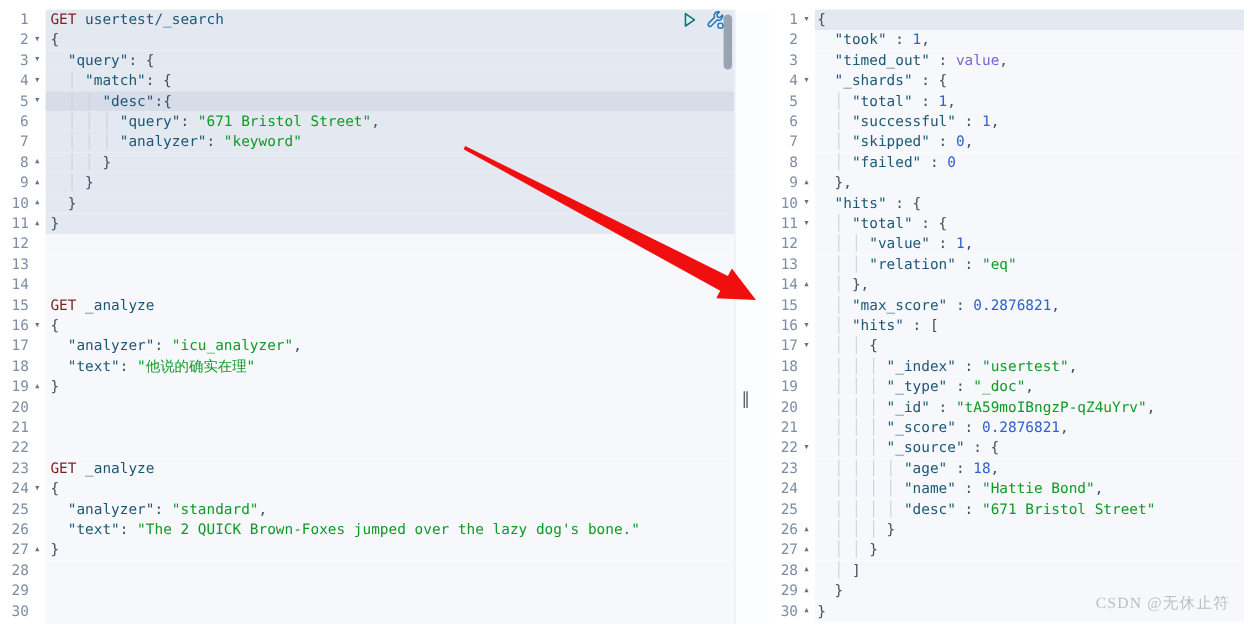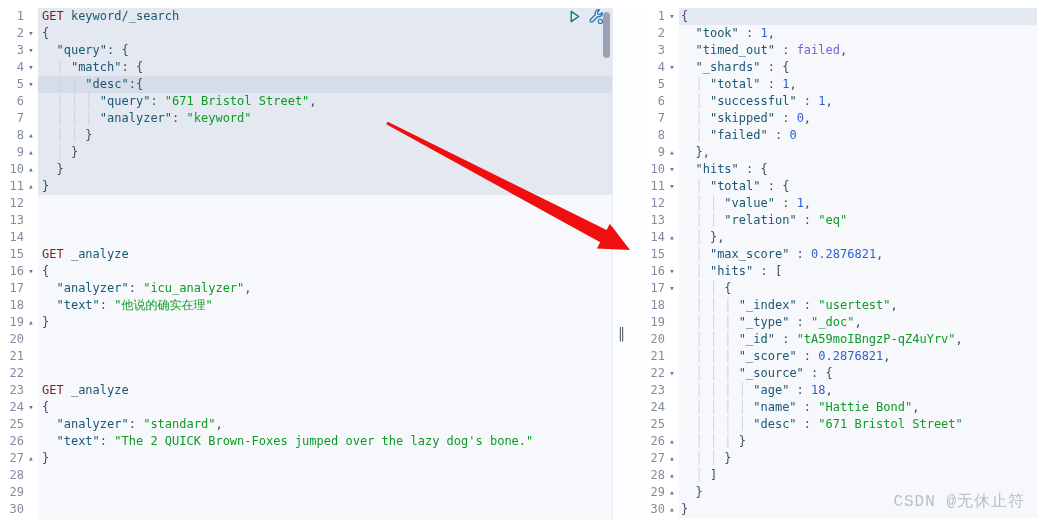--- a/index.html
+++ b/index.html
@@ -26,30 +26,30 @@
   .c-s{color:#0f9a26}
   .c-n{color:#2e5fd0}
   .c-b{color:#7b61d6}
   .c-p{color:#3f4d61}
   .c-g{color:#ccd3df}
   .toolbar{position:absolute;top:1px;left:565px;display:flex;gap:3px;align-items:center;z-index:6}
   .icon-btn{width:18px;height:18px;display:flex;align-items:center;justify-content:center;cursor:pointer;background:transparent;border:none;padding:0}
   .scroll-thumb{position:absolute;left:603px;top:4px;width:7px;height:46px;border-radius:4px;background:#9aa3b3;z-index:4}
   .splitter-handle{position:absolute;left:5px;top:318px;color:#5d6673;font-size:14px;line-height:14px;cursor:col-resize;font-family:"DejaVu Sans",sans-serif}
   .arrow-overlay{position:absolute;left:0;top:0;width:1037px;height:520px;pointer-events:none;z-index:10}
-  .watermark{position:absolute;right:12px;bottom:8px;color:#b9bec7;font-size:16px;font-family:Liberation Mono, monospace;letter-spacing:1px;z-index:3}
+  .watermark{position:absolute;right:12px;bottom:8px;color:#b9bec7;font-size:13px;font-family:Liberation Serif, serif;letter-spacing:1px;z-index:3}
 </style>
 </head>
 <body>
 
 <div class="console">
 
   <div class="pane pane-left">
     <div class="editor">
-        <div class="line hl"><span class="num">1</span><span class="fold"></span><span class="code"><span class="c-m">GET </span><span class="c-u">keyword/_search</span></span></div>
+        <div class="line hl"><span class="num">1</span><span class="fold"></span><span class="code"><span class="c-m">GET </span><span class="c-u">usertest/_search</span></span></div>
         <div class="line hl"><span class="num">2</span><span class="fold">▾</span><span class="code"><span class="c-p">{</span></span></div>
         <div class="line hl"><span class="num">3</span><span class="fold">▾</span><span class="code"><span class="c-p">  </span><span class="c-k">"query"</span><span class="c-p">: {</span></span></div>
         <div class="line hl"><span class="num">4</span><span class="fold">▾</span><span class="code"><span class="c-p">  </span><span class="c-g">│ </span><span class="c-k">"match"</span><span class="c-p">: {</span></span></div>
         <div class="line hl cur"><span class="num">5</span><span class="fold">▾</span><span class="code"><span class="c-p">  </span><span class="c-g">│ │ </span><span class="c-k">"desc"</span><span class="c-p">:{</span></span></div>
         <div class="line hl"><span class="num">6</span><span class="fold"></span><span class="code"><span class="c-p">  </span><span class="c-g">│ │ │ </span><span class="c-k">"query"</span><span class="c-p">: </span><span class="c-s">"671 Bristol Street"</span><span class="c-p">,</span></span></div>
         <div class="line hl"><span class="num">7</span><span class="fold"></span><span class="code"><span class="c-p">  </span><span class="c-g">│ │ │ </span><span class="c-k">"analyzer"</span><span class="c-p">: </span><span class="c-s">"keyword"</span></span></div>
         <div class="line hl"><span class="num">8</span><span class="fold">▴</span><span class="code"><span class="c-p">  </span><span class="c-g">│ │ </span><span class="c-p">}</span></span></div>
         <div class="line hl"><span class="num">9</span><span class="fold">▴</span><span class="code"><span class="c-p">  </span><span class="c-g">│ </span><span class="c-p">}</span></span></div>
         <div class="line hl"><span class="num">10</span><span class="fold">▴</span><span class="code"><span class="c-p">  }</span></span></div>
         <div class="line hl"><span class="num">11</span><span class="fold">▴</span><span class="code"><span class="c-p">}</span></span></div>
@@ -95,21 +95,21 @@
   </div>
 
   <div class="divider">
     <div class="splitter-handle">‖</div>
   </div>
 
   <div class="pane pane-right">
     <div class="editor">
         <div class="line hl"><span class="num">1</span><span class="fold">▾</span><span class="code"><span class="c-p">{</span></span></div>
         <div class="line"><span class="num">2</span><span class="fold"></span><span class="code"><span class="c-p">  </span><span class="c-k">"took"</span><span class="c-p"> : </span><span class="c-n">1</span><span class="c-p">,</span></span></div>
-        <div class="line"><span class="num">3</span><span class="fold"></span><span class="code"><span class="c-p">  </span><span class="c-k">"timed_out"</span><span class="c-p"> : </span><span class="c-b">failed</span><span class="c-p">,</span></span></div>
+        <div class="line"><span class="num">3</span><span class="fold"></span><span class="code"><span class="c-p">  </span><span class="c-k">"timed_out"</span><span class="c-p"> : </span><span class="c-b">value</span><span class="c-p">,</span></span></div>
         <div class="line"><span class="num">4</span><span class="fold">▾</span><span class="code"><span class="c-p">  </span><span class="c-k">"_shards"</span><span class="c-p"> : {</span></span></div>
         <div class="line"><span class="num">5</span><span class="fold"></span><span class="code"><span class="c-p">  </span><span class="c-g">│ </span><span class="c-k">"total"</span><span class="c-p"> : </span><span class="c-n">1</span><span class="c-p">,</span></span></div>
         <div class="line"><span class="num">6</span><span class="fold"></span><span class="code"><span class="c-p">  </span><span class="c-g">│ </span><span class="c-k">"successful"</span><span class="c-p"> : </span><span class="c-n">1</span><span class="c-p">,</span></span></div>
         <div class="line"><span class="num">7</span><span class="fold"></span><span class="code"><span class="c-p">  </span><span class="c-g">│ </span><span class="c-k">"skipped"</span><span class="c-p"> : </span><span class="c-n">0</span><span class="c-p">,</span></span></div>
         <div class="line"><span class="num">8</span><span class="fold"></span><span class="code"><span class="c-p">  </span><span class="c-g">│ </span><span class="c-k">"failed"</span><span class="c-p"> : </span><span class="c-n">0</span></span></div>
         <div class="line"><span class="num">9</span><span class="fold">▴</span><span class="code"><span class="c-p">  },</span></span></div>
         <div class="line"><span class="num">10</span><span class="fold">▾</span><span class="code"><span class="c-p">  </span><span class="c-k">"hits"</span><span class="c-p"> : {</span></span></div>
         <div class="line"><span class="num">11</span><span class="fold">▾</span><span class="code"><span class="c-p">  </span><span class="c-g">│ </span><span class="c-k">"total"</span><span class="c-p"> : {</span></span></div>
         <div class="line"><span class="num">12</span><span class="fold"></span><span class="code"><span class="c-p">  </span><span class="c-g">│ │ </span><span class="c-k">"value"</span><span class="c-p"> : </span><span class="c-n">1</span><span class="c-p">,</span></span></div>
         <div class="line"><span class="num">13</span><span class="fold"></span><span class="code"><span class="c-p">  </span><span class="c-g">│ │ </span><span class="c-k">"relation"</span><span class="c-p"> : </span><span class="c-s">"eq"</span></span></div>

